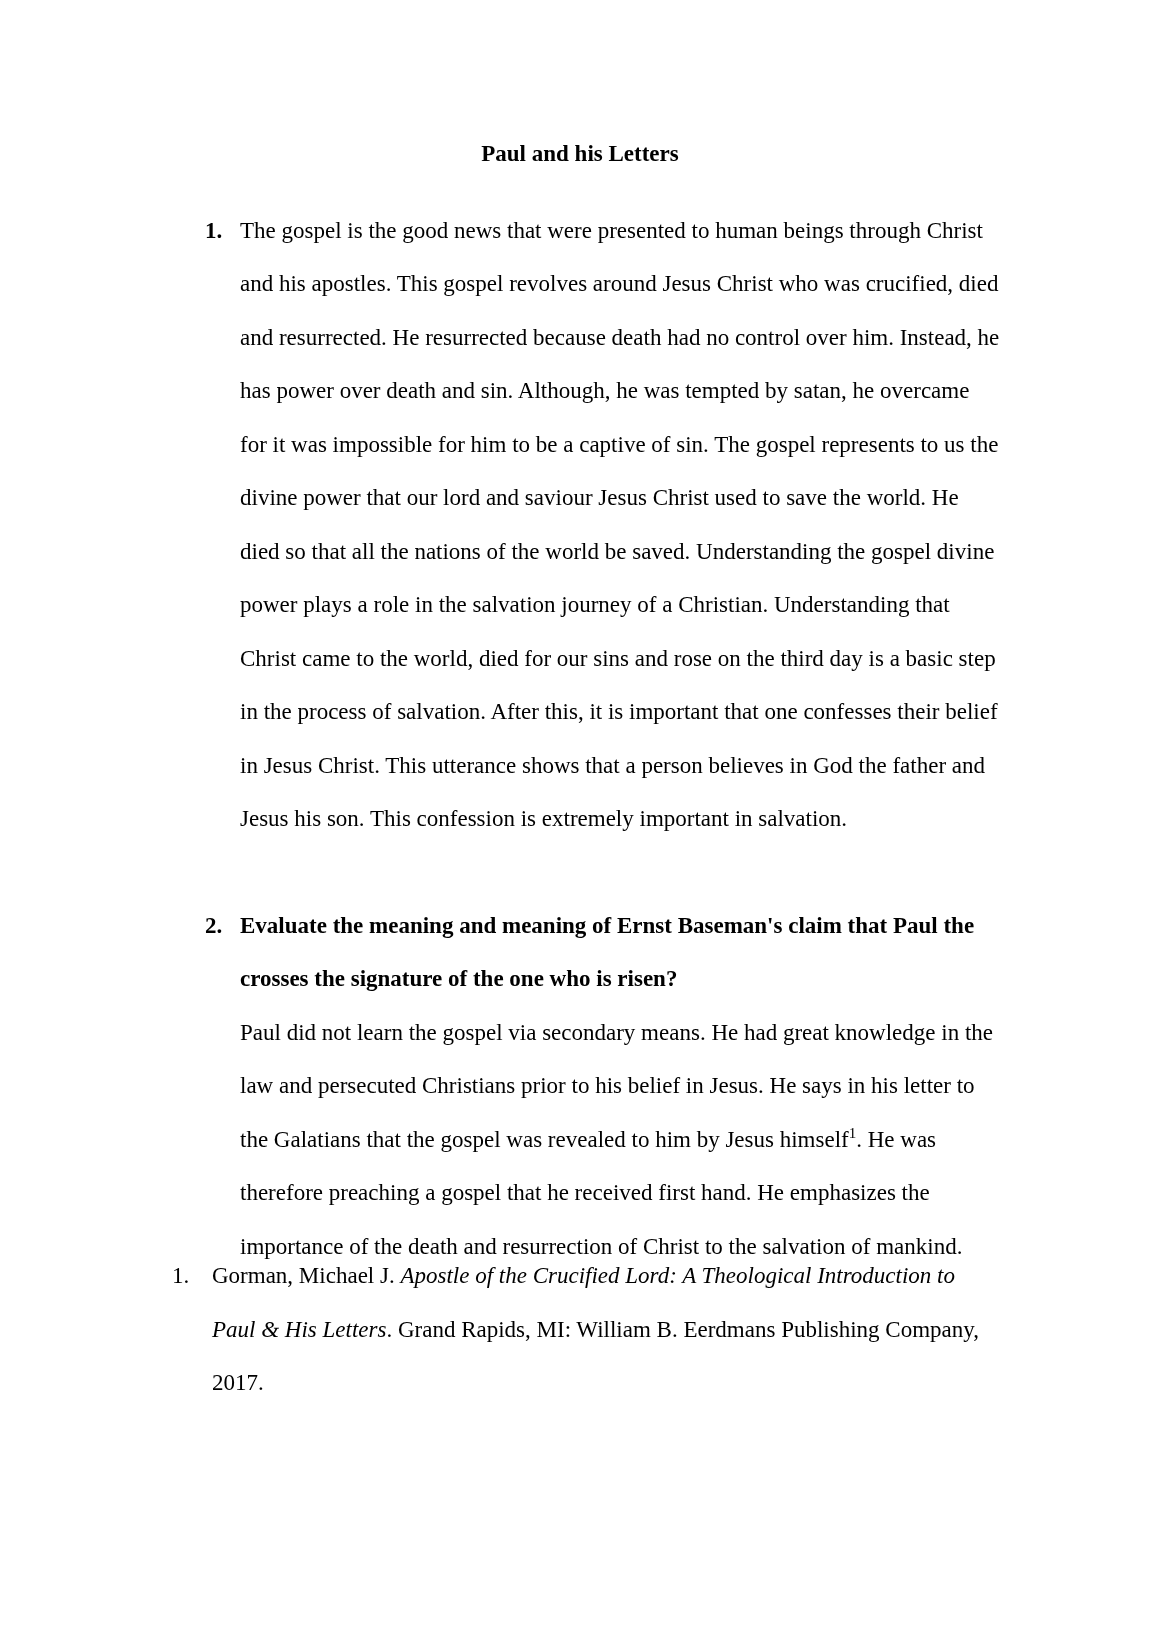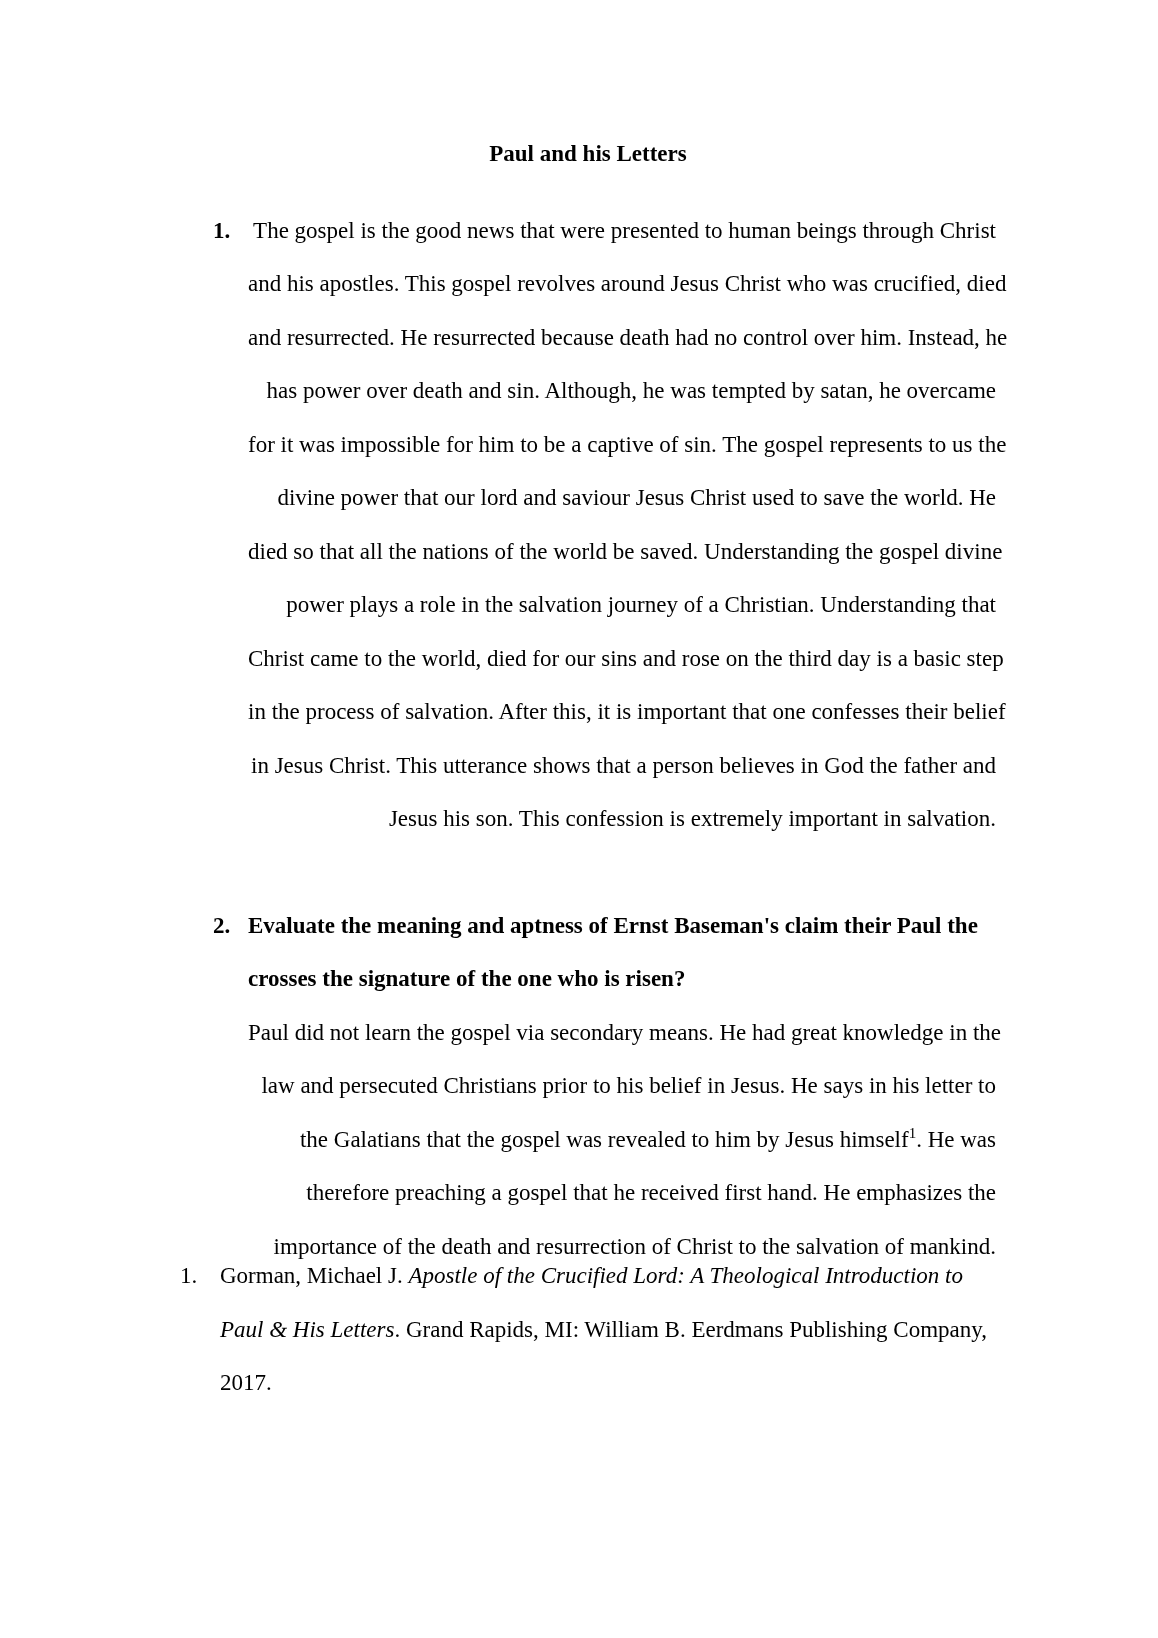--- a/index.html
+++ b/index.html
@@ -13,21 +13,21 @@
     height: 1638px;
     background: #ffffff;
     color: #000000;
     font-family: "Liberation Serif", "DejaVu Serif", serif;
     font-size: 23px;
     line-height: 53.5px;
     overflow: hidden;
   }
   .content {
     position: absolute;
-    left: 180px;
+    left: 172px;
     top: 0;
     width: 816px;
     padding-top: 127px;
   }
   .doc-title {
     font-weight: bold;
     text-align: center;
     white-space: pre;
   }
   .qa-item {
@@ -45,21 +45,20 @@
   }
   .q-text {
     margin-left: 68px;
     font-weight: bold;
     white-space: pre;
   }
   .answer-text {
     margin-left: 68px;
     font-weight: normal;
     white-space: pre;
-    text-align: right;
   }
   .note-ref {
     font-size: 15px;
     line-height: 0;
     vertical-align: super;
   }
   .footnote {
     position: relative;
     margin-top: -24px;
   }
@@ -96,21 +95,21 @@
 died so that all the nations of the world be saved. Understanding the gospel divine
 power plays a role in the salvation journey of a Christian. Understanding that
 Christ came to the world, died for our sins and rose on the third day is a basic step
 in the process of salvation. After this, it is important that one confesses their belief
 in Jesus Christ. This utterance shows that a person believes in God the father and
 Jesus his son. This confession is extremely important in salvation.</div>
     </section>
 
     <section class="qa-item qa-item-2">
       <span class="q-num">2.</span>
-      <div class="q-text">Evaluate the meaning and aptness of Ernst Baseman's claim their Paul the
+      <div class="q-text">Evaluate the meaning and meaning of Ernst Baseman's claim that Paul the
 crosses the signature of the one who is risen?</div>
       <div class="answer-text"><span>Paul did not learn the gospel via secondary means. He had great knowledge in the
 law and persecuted Christians prior to his belief in Jesus. He says in his letter to
 the Galatians that the gospel was revealed to him by Jesus himself</span><sup class="note-ref">1</sup><span>. He was
 therefore preaching a gospel that he received first hand. He emphasizes the
 importance of the death and resurrection of Christ to the salvation of mankind.</span></div>
     </section>
 
     <div class="footnote">
       <span class="fn-num">1.</span>

